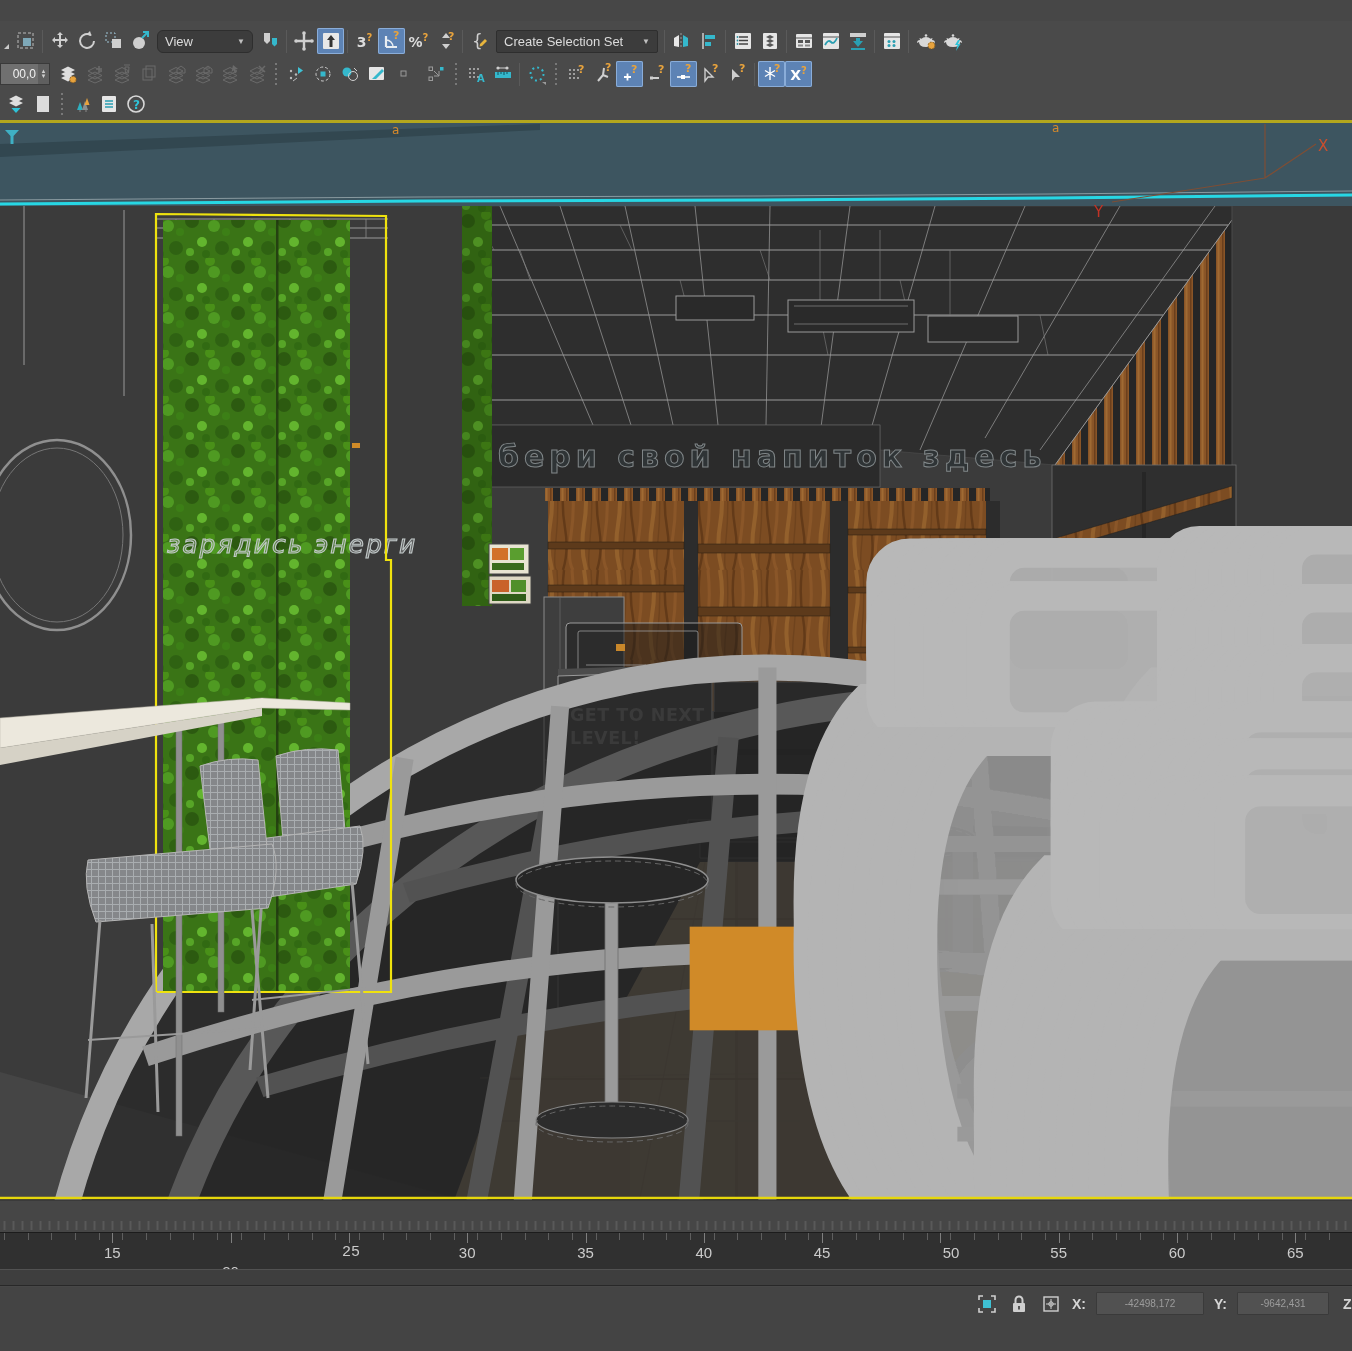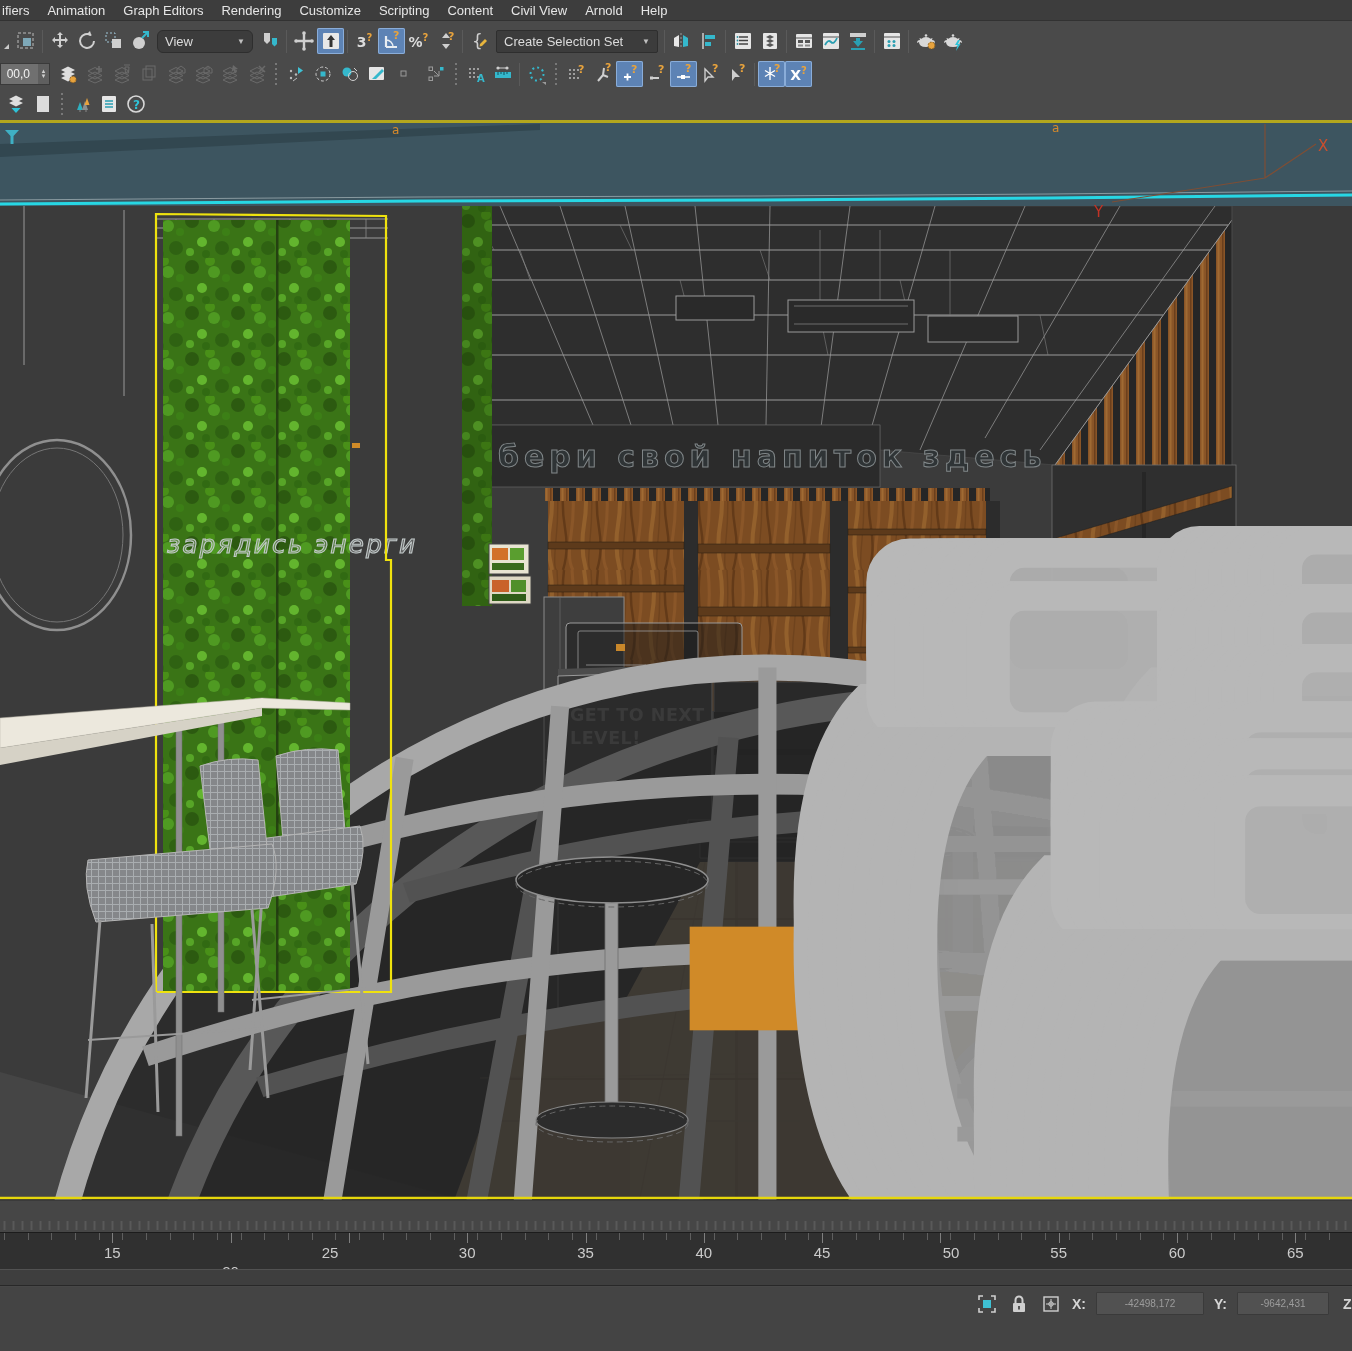--- a/index.html
+++ b/index.html
@@ -19,21 +19,21 @@
 .tb.on,.tb.lit{background:#5d83b5;box-shadow:inset 0 0 0 1px #8aadd9}
 .tb.dis{opacity:.4}
 .sep{width:1px;height:23px;background:#383838;border-right:1px solid #5a5a5a;margin:0 3px;flex:none}
 .dsep{width:2px;height:23px;margin:0 5px;background:repeating-linear-gradient(#787878 0 2px,transparent 2px 5px);flex:none}
 .gap6{width:6px;flex:none}
 .corner{width:10px;height:26px;position:relative;flex:none}
 .corner:after{content:"";position:absolute;right:3px;bottom:5px;border-left:5px solid transparent;border-bottom:5px solid #c9c9c9}
 .dd{height:23px;background:#3c3c3c;border:1px solid #2e2e2e;border-radius:2px;color:#dcdcdc;font-size:13px;display:flex;align-items:center;justify-content:space-between;padding:0 7px;margin:0 3px;flex:none}
 .dd .car{font-size:8px;color:#c0c0c0;margin-left:8px}
 .fld{height:22px;width:50px;background:#707070;border:1px solid #3a3a3a;color:#f2f2f2;font-size:12px;display:flex;align-items:center;flex:none;margin-right:4px}
-.fld .fv{flex:1;text-align:right;padding-right:8px}
+.fld .fv{flex:1;text-align:right;padding-right:2px}
 .fld .sp{width:11px;height:100%;background:#5f5f5f;display:flex;flex-direction:column;align-items:center;justify-content:center;color:#cfcfcf;font-size:6px;line-height:5px}
 .tg{font-family:"DejaVu Sans",sans-serif;font-weight:bold;font-size:14px;color:#dcdcdc}
 .tg i{font-style:normal;color:#e8a33d;font-size:10px;vertical-align:super}
 .tg.wh{color:#fff}
 .vp{position:absolute;top:120px;left:0;width:1352px;height:1112px;background:#3b3b3b}
 .vp svg{position:absolute;top:0;left:0}
 .ruler{position:absolute;top:1232px;left:0;width:1352px;height:37px;background:#303030;border-top:1px solid #1c1c1c;overflow:hidden}
 .tick{position:absolute;top:0;width:1px;height:7px;background:#5f5f5f}
 .tick.mj{height:10px;background:#7e7e7e}
 .tlb{position:absolute;top:11px;transform:translateX(-50%);font-size:15px;color:#cbcbcb}
@@ -48,32 +48,20 @@
 .prompt{color:#e4e4e4;font-size:14px}
 .encl{display:flex;align-items:center;gap:8px;border-left:1px solid #2e2e2e;padding-left:10px;height:100%}
 .enlb{color:#e4e4e4;font-size:14px;width:60px;overflow:hidden;white-space:nowrap}
 .sic{width:22px;height:22px;display:flex;align-items:center;justify-content:center}
 </style>
 </head>
 <body>
 
 <div id="app">
 
-  <div class="menubar" id="menubar">
-      <span class="mi">ifiers</span>
-      <span class="mi">Animation</span>
-      <span class="mi">Graph Editors</span>
-      <span class="mi">Rendering</span>
-      <span class="mi">Customize</span>
-      <span class="mi">Scripting</span>
-      <span class="mi">Content</span>
-      <span class="mi">Civil View</span>
-      <span class="mi">Arnold</span>
-      <span class="mi">Help</span>
-    </div>
 
   <div class="toolzone">
     <div class="trow" id="tb1">
         <span class="corner"></span>
         <span class="tb">
           <svg width="22" height="22" viewBox="0 0 22 22">
             <rect x="3" y="3" width="15" height="15" fill="none" stroke="#bbb" stroke-dasharray="3 2"></rect>
             <rect x="8" y="8" width="8" height="8" fill="#7ea8b8"></rect>
           </svg>
         </span>
@@ -968,21 +956,21 @@
       <span class="tick" style="left: 1234.32px;"></span>
       <span class="tick" style="left: 1257.98px;"></span>
       <span class="tick" style="left: 1281.64px;"></span>
       <span class="tick" style="left: 1305.3px;"></span>
       <span class="tick" style="left: 1328.96px;"></span>
       <span class="tick mj" style="left: 112.3px;"></span>
       <span class="tlb" style="left: 112.3px;">15</span>
       <span class="tick mj" style="left: 230.6px;"></span>
       <span class="tlb" style="left: 230.6px; margin-top: 19px;">20</span>
       <span class="tick mj" style="left: 348.9px;"></span>
-      <span class="tlb" style="left: 330px;">25</span>
+      <span class="tlb" style="left: 351px; font-family: Liberation Mono, monospace;">25</span>
       <span class="tick mj" style="left: 467.2px;"></span>
       <span class="tlb" style="left: 467.2px;">30</span>
       <span class="tick mj" style="left: 585.5px;"></span>
       <span class="tlb" style="left: 585.5px;">35</span>
       <span class="tick mj" style="left: 703.8px;"></span>
       <span class="tlb" style="left: 703.8px;">40</span>
       <span class="tick mj" style="left: 822.1px;"></span>
       <span class="tlb" style="left: 822.1px;">45</span>
       <span class="tick mj" style="left: 940.4px;"></span>
       <span class="tlb" style="left: 951px;">50</span>

